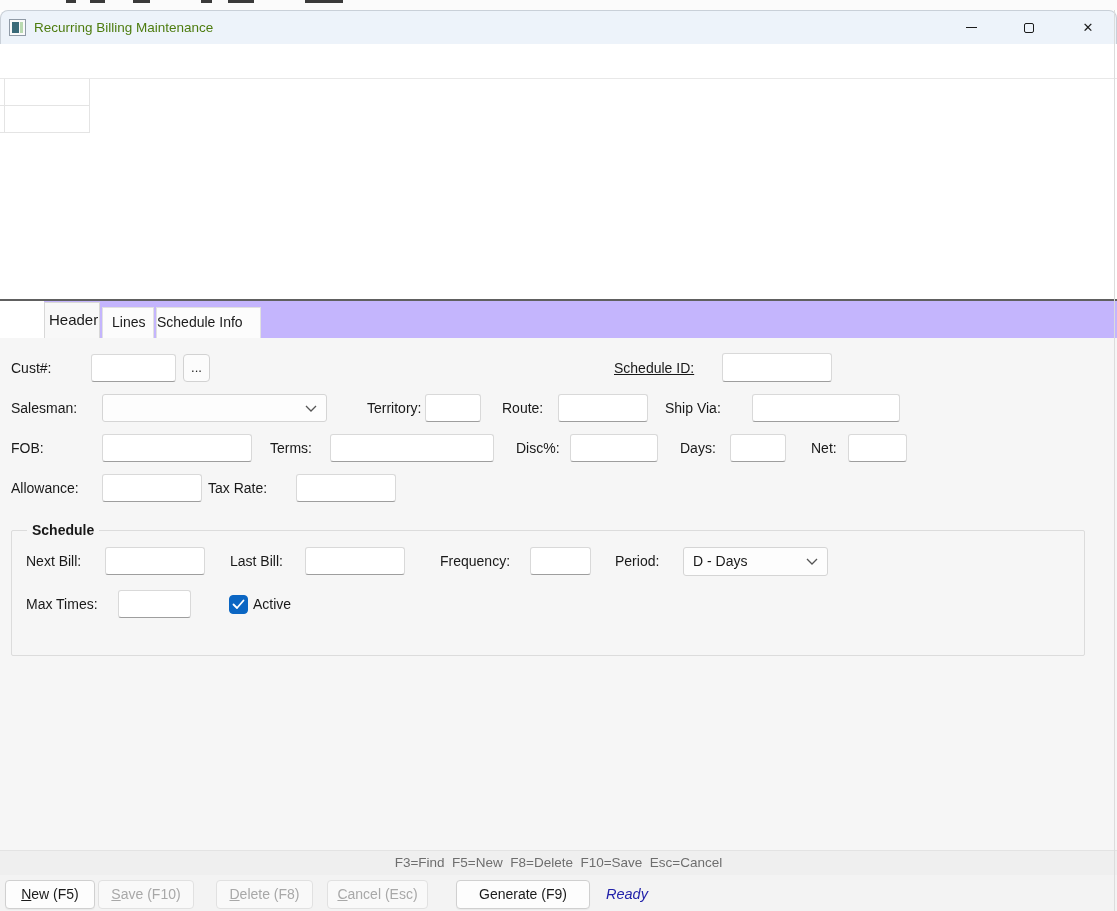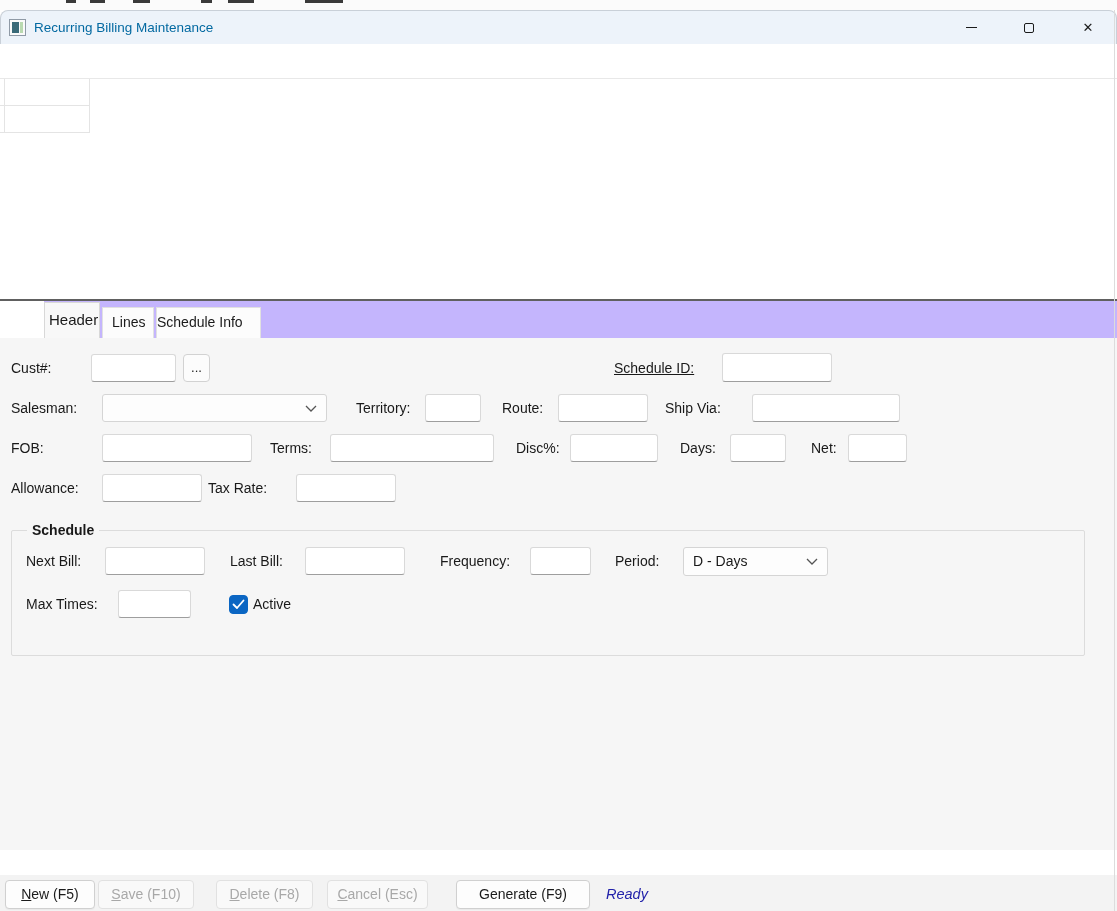--- a/index.html
+++ b/index.html
@@ -11,21 +11,21 @@
   .sliver { position:absolute; left:0; top:0; width:1117px; height:10px; background:#fbfbfb; }
   .sliver .mark { position:absolute; top:0; height:3px; background:#3a3a3a; }
 
   
   .titlebar { position:absolute; left:0; top:10px; width:1117px; height:34px; background:#edf3fa;
               border:1px solid #c9d0d8; border-bottom:none; border-radius:8px 8px 0 0; }
   .app-icon { position:absolute; left:8px; top:8px; width:17px; height:17px; background:#fafafa;
               border:1px solid #8f9aa6; display:flex; align-items:center; padding:2px; gap:1px; }
   .app-icon .pane-a { width:8px; height:11px; background:#3a6a78; }
   .app-icon .pane-b { width:3px; height:11px; background:#b9d9b0; }
-  .title-text { position:absolute; left:33px; top:0; height:34px; line-height:34px; font-size:13.5px; color:#0369a1; }
+  .title-text { position:absolute; left:33px; top:0; height:34px; line-height:34px; font-size:13.5px; color:#4d7c0f; }
   .caption-btn { position:absolute; top:0; width:46px; height:33px; background:transparent; border:none;
                  display:flex; align-items:center; justify-content:center; cursor:default; }
   .btn-min { left:947px; } .btn-max { left:1005px; } .btn-close { left:1064px; }
   .glyph-min { width:11px; height:1px; background:#1a1a1a; }
   .glyph-max { width:10px; height:10px; border:1px solid #1a1a1a; border-radius:2px; }
   .glyph-close { font-size:13px; color:#1a1a1a; line-height:1; }
 
   
   .findbar { position:absolute; left:0; top:44px; width:1117px; height:34px; background:#ffffff; }
   .find-label { position:absolute; left:3px; top:0; height:34px; line-height:34px; font-size:14px; }
@@ -145,21 +145,21 @@
   <div class="lbl" style="left:614px;top:354px;text-decoration:underline;">Schedule ID:</div>
   <input class="tb" style="left: 722px; top: 353px; width: 110px; height: 29px;" value="">
 
   <div class="lbl" style="left:11px;top:394px;">Salesman:</div>
   <div class="combo" style="left:102px;top:394px;width:225px;">
     <span></span>
     <svg class="chev" width="12" height="8">
         <path d="M1 1 L6 6 L11 1" stroke="#555" fill="none" stroke-width="1.3"></path>
       </svg>
   </div>
-  <div class="lbl" style="left:356px;top:394px;">Territory:</div>
+  <div class="lbl" style="left:367px;top:394px;">Territory:</div>
   <input class="tb" style="left: 425px; top: 394px; width: 56px;" value="">
   <div class="lbl" style="left:502px;top:394px;">Route:</div>
   <input class="tb" style="left: 558px; top: 394px; width: 90px;" value="">
   <div class="lbl" style="left:665px;top:394px;">Ship Via:</div>
   <input class="tb" style="left: 752px; top: 394px; width: 148px;" value="">
 
   <div class="lbl" style="left:11px;top:434px;">FOB:</div>
   <input class="tb" style="left: 102px; top: 434px; width: 150px;" value="">
   <div class="lbl" style="left:270px;top:434px;">Terms:</div>
   <input class="tb" style="left: 330px; top: 434px; width: 164px;" value="">
@@ -194,20 +194,23 @@
 
   <div class="lbl" style="left:26px;top:590px;">Max Times:</div>
   <input class="tb" style="left: 118px; top: 590px; width: 73px;" value="">
   <div class="checkbox checked">
     <svg width="13" height="11">
       <path d="M1.5 5.5 L5 9 L11.5 1.5" stroke="#fff" fill="none" stroke-width="1.8" stroke-linecap="round" stroke-linejoin="round"></path>
     </svg>
   </div>
   <div class="lbl" style="left:253px;top:590px;">Active</div>
 
+  <div class="statusstrip">
+    <span class="hints">F3=Find  F5=New  F8=Delete  F10=Save  Esc=Cancel</span>
+  </div>
 
   <div class="actionbar">
     <button class="act-btn" style="left:5px;width:90px;">
         <span class="ak">New (F5)</span>
       </button>
     <button class="act-btn disabled" style="left:98px;width:96px;">
         <span class="ak">Save (F10)</span>
       </button>
     <button class="act-btn disabled" style="left:216px;width:97px;">
         <span class="ak">Delete (F8)</span>

